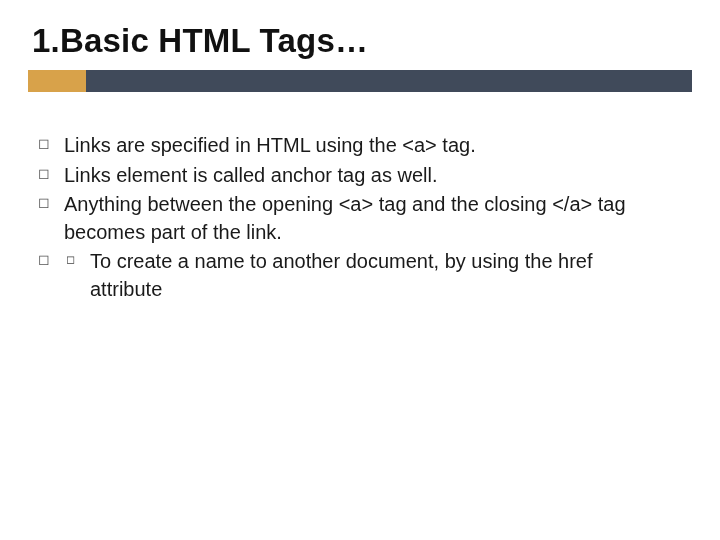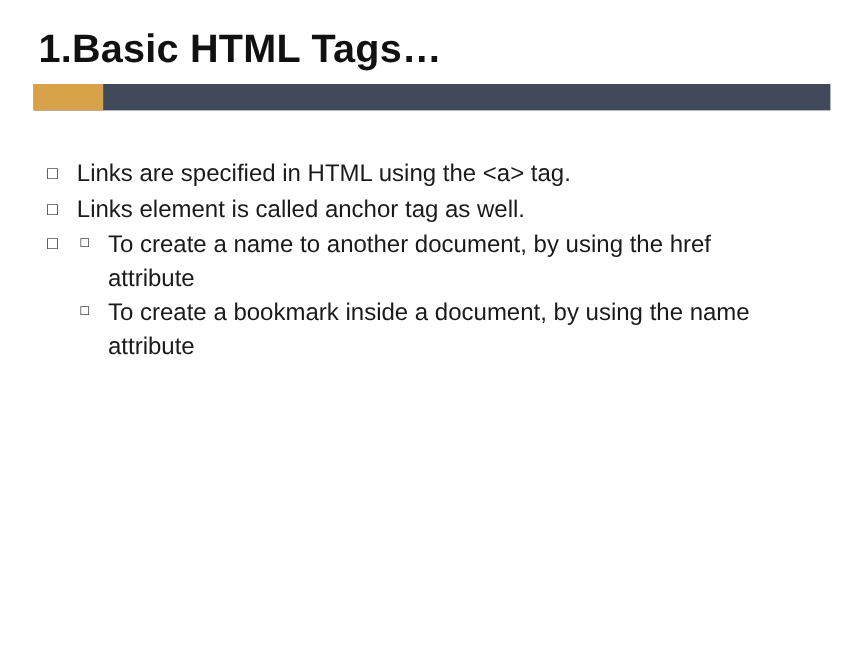--- a/index.html
+++ b/index.html
@@ -101,28 +101,28 @@
     <ul class="outer">
 
       <li>
         <span>Links are specified in HTML using the &lt;a&gt; tag.</span>
       </li>
 
       <li>
         <span>Links element is called anchor tag as well.</span>
       </li>
 
+      <li>
+        <span>Anything between the opening &lt;a&gt; tag and the closing &lt;/a&gt; tag becomes part of the link.</span>
+      </li>
 
       <li>
         <ul class="inner">
           <li>
             <span>To create a name to another document, by using the href attribute</span>
-          </li>
-          <li>
-            <span>To create a bookmark inside a document, by using the name attribute</span>
           </li>
         </ul>
       </li>
 
     </ul>
   </div>
 
 </div>
 
 </body></html>

